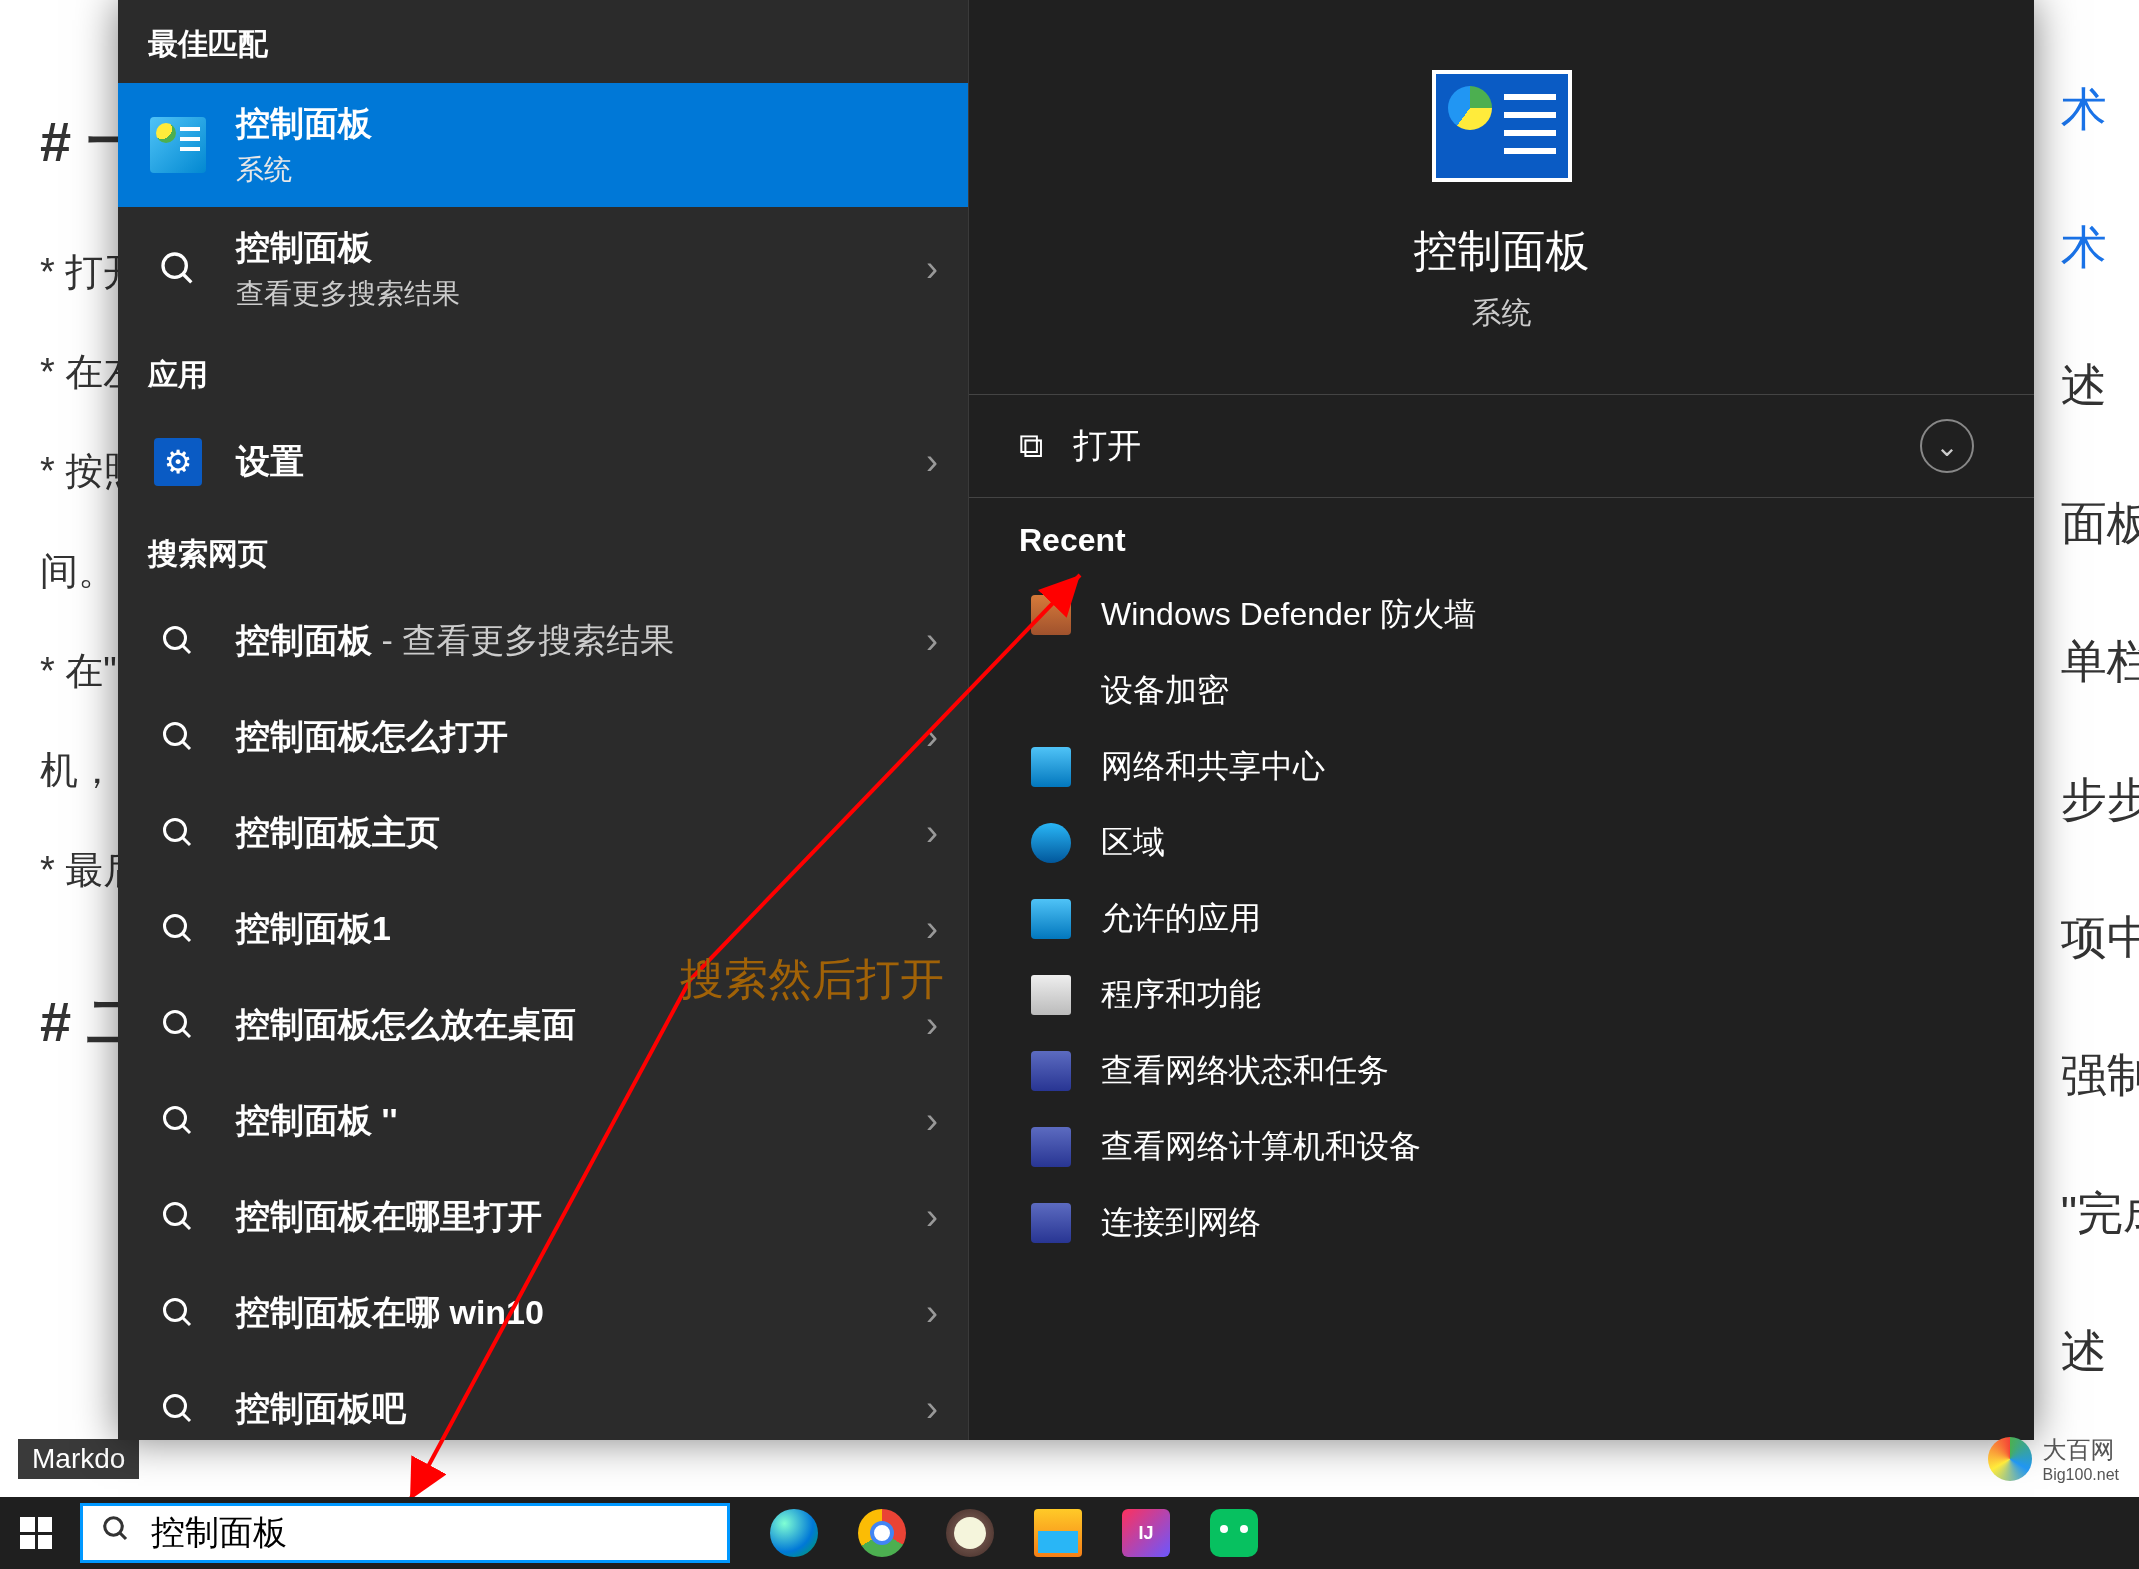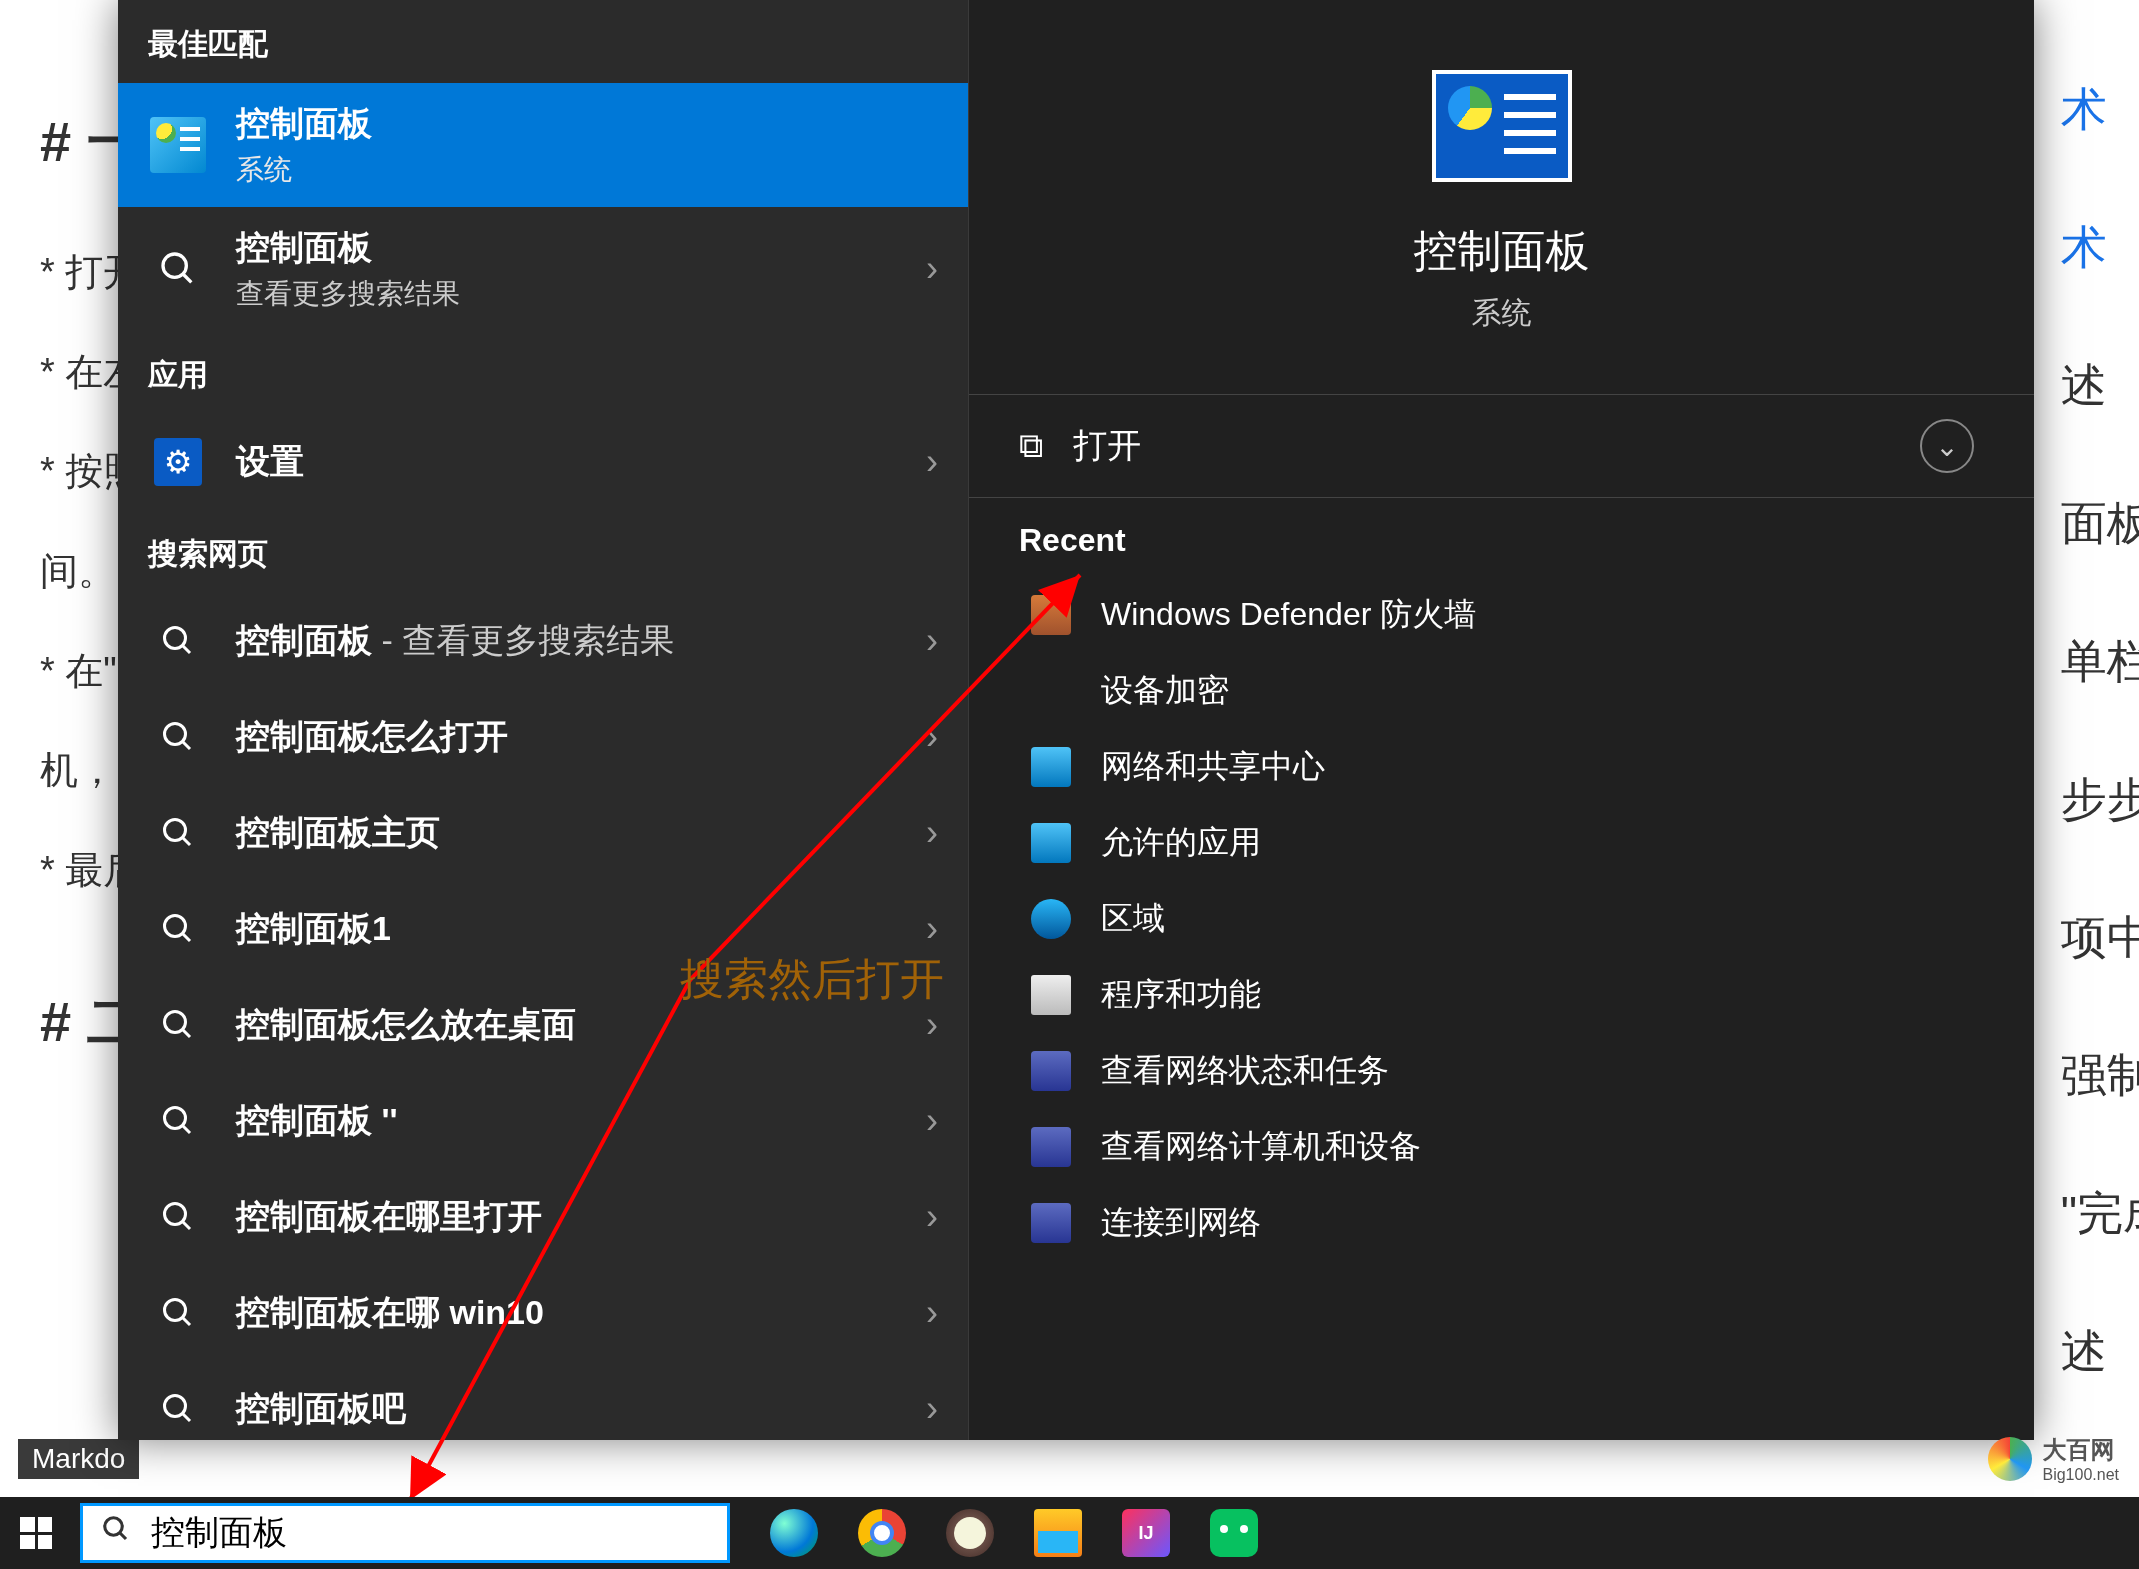--- a/index.html
+++ b/index.html
@@ -299,26 +299,26 @@
           </div>
           <div class="recent-item">
             <div class="r-ico ri-key"></div>
     <span>设备加密</span>
           </div>
           <div class="recent-item">
             <div class="r-ico ri-net"></div>
     <span>网络和共享中心</span>
           </div>
           <div class="recent-item">
+            <div class="r-ico ri-globe"></div>
+    <span>区域</span>
+          </div>
+          <div class="recent-item">
             <div class="r-ico ri-allow"></div>
     <span>允许的应用</span>
-          </div>
-          <div class="recent-item">
-            <div class="r-ico ri-globe"></div>
-    <span>区域</span>
           </div>
           <div class="recent-item">
             <div class="r-ico ri-prog"></div>
     <span>程序和功能</span>
           </div>
           <div class="recent-item">
             <div class="r-ico ri-status"></div>
     <span>查看网络状态和任务</span>
           </div>
           <div class="recent-item">
@@ -369,16 +369,16 @@
     <div class="tb-icon clock-ico"></div>
     <div class="tb-icon explorer-ico"></div>
     <div class="tb-icon ij-ico">IJ</div>
     <div class="tb-icon wechat-ico"></div>
   </div>
 </div>
 
 <div class="watermark">
   <div class="wm-logo"></div>
   <div>
-    <div style="font-weight:bold;">大百网</div>
+    <div style="font-weight:normal;">大百网</div>
     <div style="font-size:16px;">Big100.net</div>
   </div>
 </div>
 
 </body></html>

